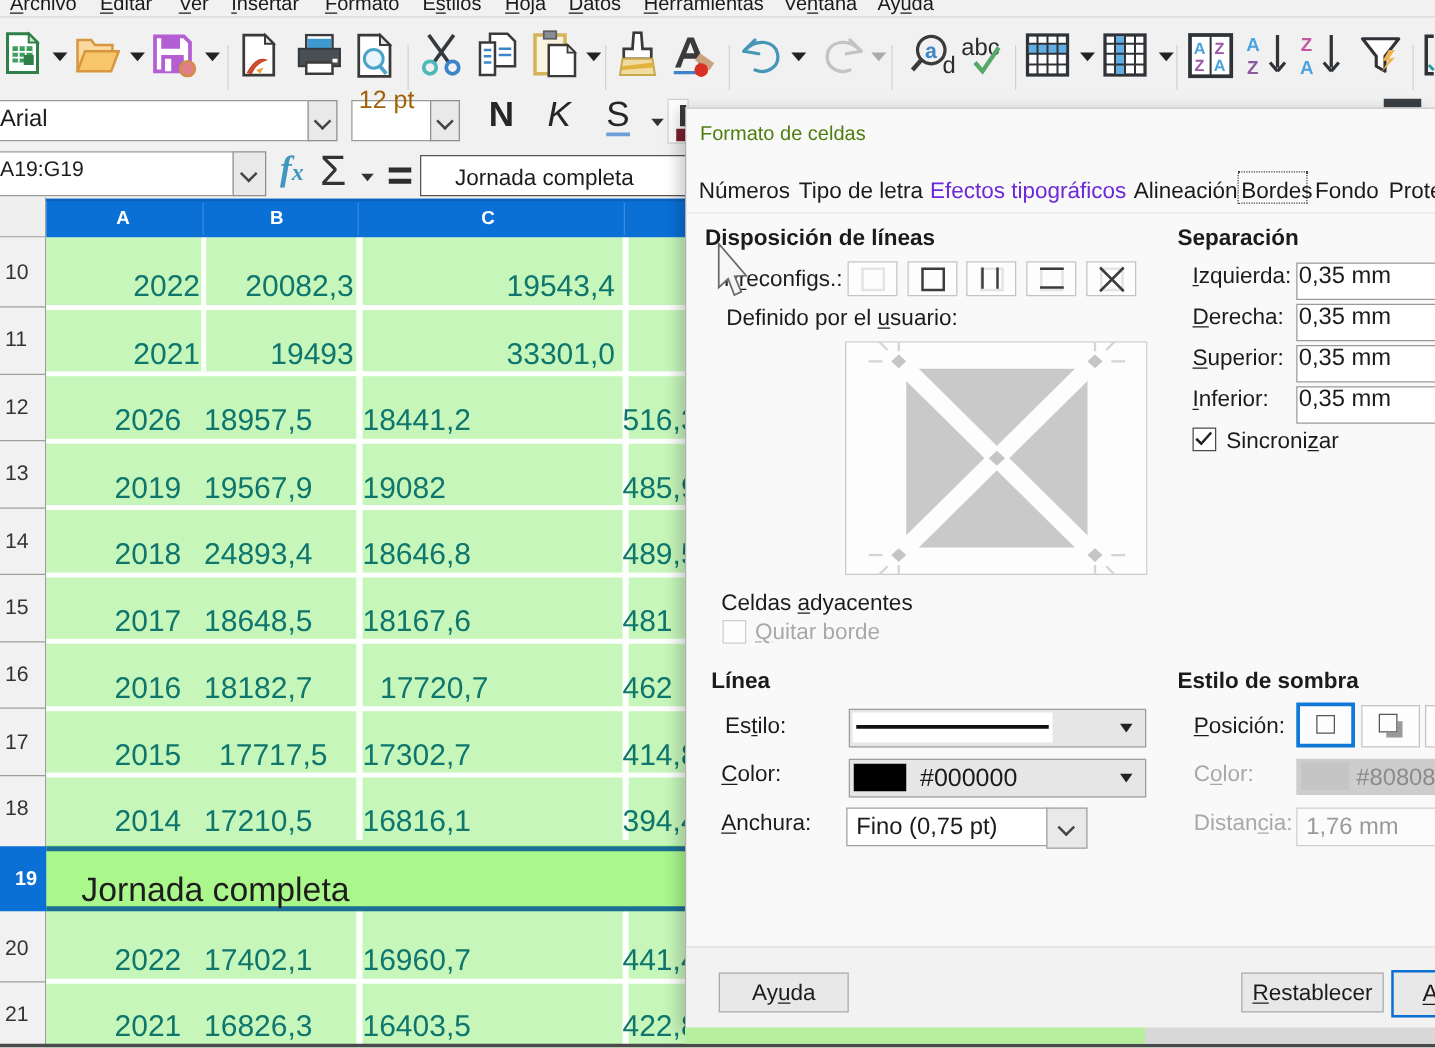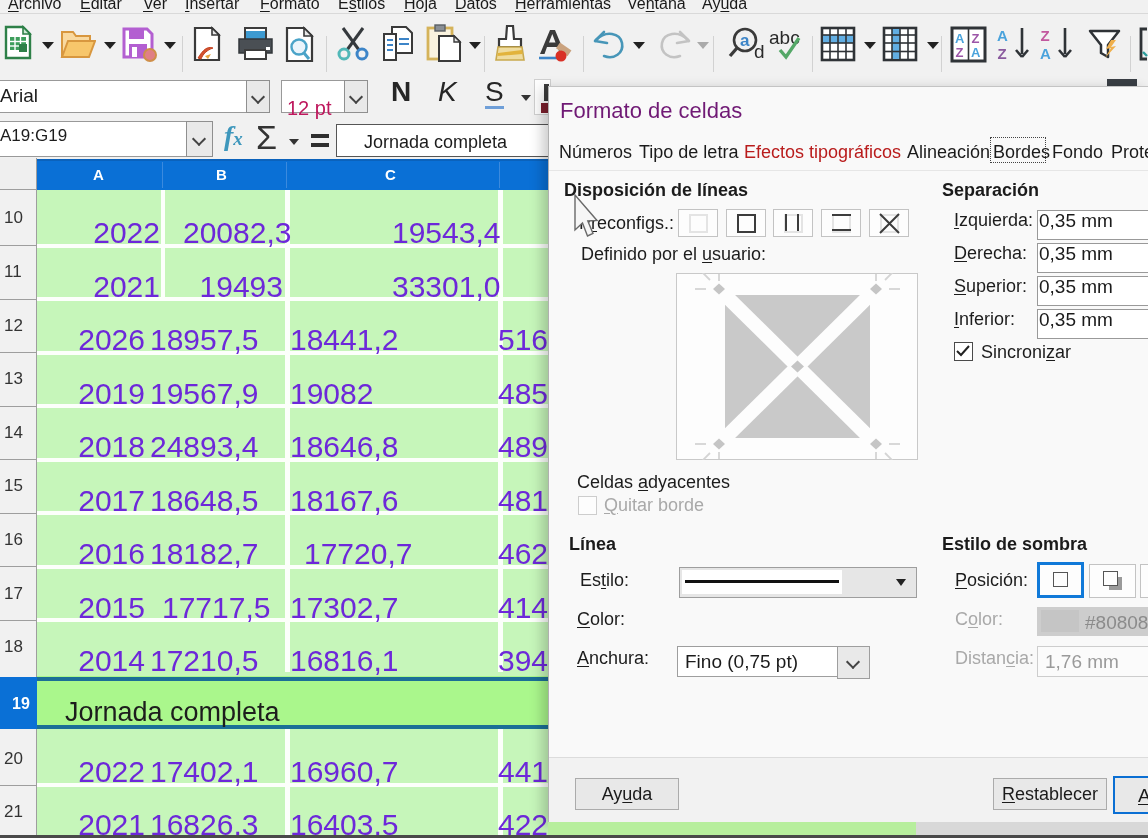--- a/index.html
+++ b/index.html
@@ -1,18 +1,18 @@
 <!DOCTYPE html>
 <html><head><meta charset="utf-8">
 <style>
 html,body{margin:0;padding:0}
 #root{position:relative;width:1148px;height:838px;overflow:hidden;background:#f1f1f1;font-family:"Liberation Sans",sans-serif;}
 .ab{position:absolute;line-height:1;white-space:nowrap}
 .r{text-align:right}
-.num{font-size:30px;color:#6d28d9}
+.num{font-size:24px;color:#0f766e}
 .mi{font-size:16px;color:#1a1a1a;top:-4px}
 .sep1{position:absolute;width:1px;background:#d2d2d2;top:22px;height:36px}
 .cmbbtn{position:absolute;background:#e9e9e9;border:1px solid #8f8f8f}
 .chev{position:absolute;width:8px;height:8px;border-left:2px solid #444;border-bottom:2px solid #444;transform:rotate(-45deg)}
 .dlbl{font-size:18px;color:#1c1c1c}
 .dgray{color:#a9a9a9}
 .fld{position:absolute;background:#fff;border:1px solid #999;}
 u{text-decoration:underline;text-underline-offset:2px}
 </style></head><body>
 <div id="root">
@@ -215,21 +215,21 @@
     <path d="M8 3 L2 3 L2 33 L8 33" fill="none" stroke="#2f3337" stroke-width="2.8"></path>
     <path d="M4 26 L8 30" stroke="#2a9d9d" stroke-width="2.4"></path>
   </svg>
 </div>
 
 <div class="ab fld" style="left:-2px;top:80px;width:248px;height:31px"></div>
 <span class="ab" style="left:0px;top:86px;font-size:19px;color:#1c1c1c">Arial</span>
 <div class="cmbbtn" style="left:246px;top:80px;width:22px;height:31px"></div>
 <div class="chev" style="left:253px;top:92px"></div>
 <div class="ab fld" style="left:281px;top:80px;width:64px;height:31px"></div>
-<span class="ab" style="left:287px;top:98px;font-size:20px;color:#be185d">12 pt</span>
+<span class="ab" style="left:287px;top:70px;font-size:20px;color:#a16207">12 pt</span>
 <div class="cmbbtn" style="left:344px;top:80px;width:22px;height:31px"></div>
 <div class="chev" style="left:351px;top:92px"></div>
 <span class="ab" style="left:391px;top:78px;font-size:28px;font-weight:bold;color:#262626">N</span>
 <span class="ab" style="left:438px;top:78px;font-size:28px;font-style:italic;color:#262626">K</span>
 <span class="ab" style="left:485px;top:78px;font-size:28px;color:#262626;border-bottom:3px solid #6f9fd8;padding-bottom:0px">S</span>
 <div class="ab" style="left:521px;top:95px;width:0;height:0;border:5px solid transparent;border-top:6px solid #333"></div>
 <div class="ab" style="left:534px;top:79px;width:15px;height:34px;background:#fdfdfd;border:1px solid #cfcfcf"></div>
 <div class="ab" style="left:544px;top:84px;width:5px;height:17px;background:#3a3a3a"></div>
 <div class="ab" style="left:541px;top:103px;width:8px;height:10px;background:#7c1f2d"></div>
 
@@ -349,25 +349,25 @@
   <div class="ab num r" style="left:150px;top:652px;width:100px">16826,3</div>
   <div class="ab num" style="left:290px;top:652px">16403,5</div>
   <div class="ab num" style="left:498px;top:652px">422,8</div>
 </div>
 
 <div class="ab" style="left:0;top:835px;width:1148px;height:3px;background:#4a4a4a"></div>
 
 <div class="ab" style="left:1107px;top:79px;width:30px;height:7px;background:#3a3f45"></div>
 
 <div id="dlg" class="ab" style="left:548px;top:86px;width:600px;height:736px;background:#f9f9f9;border-left:1px solid #b0b0b0;border-top:1px solid #c4c4c4;box-shadow:-6px 3px 12px rgba(0,0,0,0.20)">
-  <span class="ab" style="left:11px;top:13px;font-size:22px;color:#701a75">Formato de celdas</span>
+  <span class="ab" style="left:11px;top:13px;font-size:16px;color:#4d7c0f">Formato de celdas</span>
 
   <span class="ab" style="left:10px;top:56px;font-size:18px;color:#1b1b1b">Números</span>
   <span class="ab" style="left:90px;top:56px;font-size:18px;color:#1b1b1b">Tipo de letra</span>
-  <span class="ab" style="left:195px;top:56px;font-size:18px;color:#b91c1c">Efectos tipográficos</span>
+  <span class="ab" style="left:195px;top:56px;font-size:18px;color:#6d28d9">Efectos tipográficos</span>
   <span class="ab" style="left:358px;top:56px;font-size:18px;color:#1b1b1b">Alineación</span>
   <div class="ab" style="left:441px;top:50px;width:54px;height:24px;border:1px dotted #444"></div>
   <span class="ab" style="left:444px;top:56px;font-size:18px;color:#1b1b1b">Bordes</span>
   <span class="ab" style="left:503px;top:56px;font-size:18px;color:#1b1b1b">Fondo</span>
   <span class="ab" style="left:562px;top:56px;font-size:18px;color:#1b1b1b">Protección</span>
   <div class="ab" style="left:0;top:83px;width:600px;height:1px;background:#e6e6e6"></div>
 
   <span class="ab" style="left:15px;top:94px;font-size:18px;font-weight:bold;color:#1b1b1b">Disposición de líneas</span>
   <span class="ab dlbl" style="left:30px;top:127px">P<u>r</u>econfigs.:</span>
 
@@ -430,20 +430,25 @@
   <span class="ab dlbl dgray" style="left:55px;top:409px"><u>Q</u>uitar borde</span>
 
   <span class="ab" style="left:20px;top:448px;font-size:18px;font-weight:bold;color:#1b1b1b">Línea</span>
   <span class="ab dlbl" style="left:31px;top:484px">Es<u>t</u>ilo:</span>
   <div class="ab" style="left:130px;top:480px;width:236px;height:29px;background:#e6e6e6;border:1px solid #9e9e9e">
     <div class="ab" style="left:2px;top:2px;width:160px;height:24px;background:#fff"></div>
     <div class="ab" style="left:5px;top:12px;width:154px;height:2.5px;background:#111"></div>
     <div class="ab" style="left:216px;top:11px;width:0;height:0;border:5px solid transparent;border-top:7px solid #222"></div>
   </div>
   <span class="ab dlbl" style="left:28px;top:523px"><u>C</u>olor:</span>
+  <div class="ab" style="left:130px;top:520px;width:236px;height:29px;background:#e6e6e6;border:1px solid #9e9e9e">
+    <div class="ab" style="left:3px;top:3px;width:42px;height:22px;background:#000"></div>
+    <span class="ab" style="left:56px;top:5px;font-size:20px;color:#1b1b1b">#000000</span>
+    <div class="ab" style="left:216px;top:11px;width:0;height:0;border:5px solid transparent;border-top:7px solid #222"></div>
+  </div>
   <span class="ab dlbl" style="left:28px;top:562px"><u>A</u>nchura:</span>
   <div class="ab" style="left:128px;top:559px;width:160px;height:29px;background:#fff;border:1px solid #9e9e9e"></div>
   <span class="ab" style="left:136px;top:565px;font-size:19px;color:#1b1b1b">Fino (0,75 pt)</span>
   <div class="cmbbtn" style="left:288px;top:559px;width:31px;height:31px;border-color:#9e9e9e"></div>
   <div class="chev" style="left:299px;top:570px"></div>
 
   <span class="ab" style="left:393px;top:94px;font-size:18px;font-weight:bold;color:#1b1b1b">Separación</span>
   <span class="ab dlbl" style="left:405px;top:124px"><u>I</u>zquierda:</span>
   <div class="fld" style="left:488px;top:123px;width:130px;height:28px"></div>
   <span class="ab" style="left:490px;top:124px;font-size:19px;color:#1b1b1b">0,35 mm</span>

